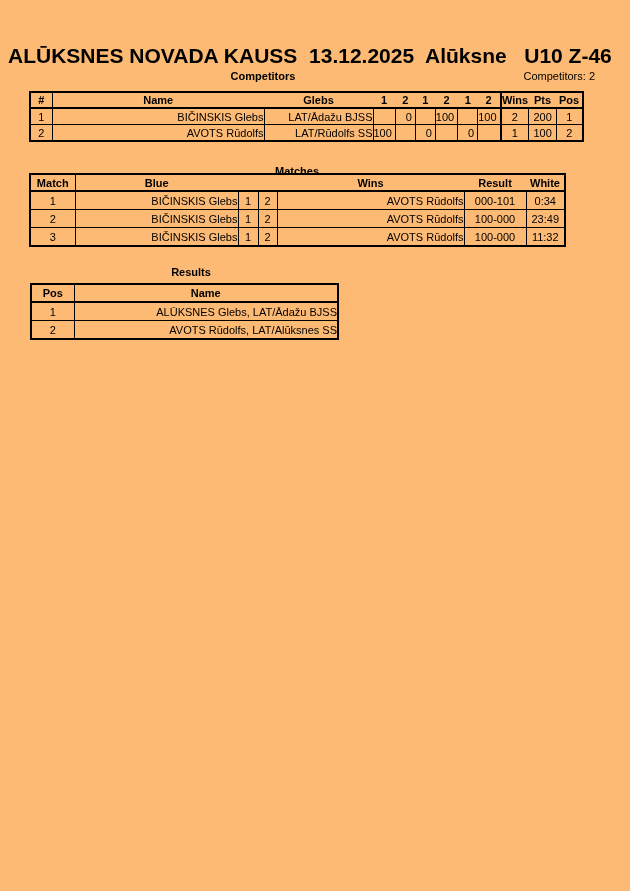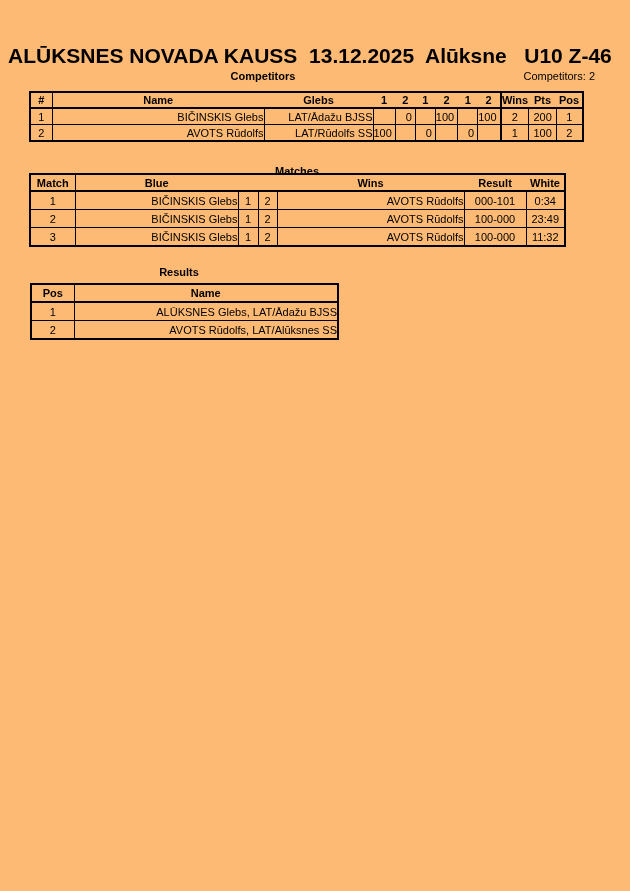--- a/index.html
+++ b/index.html
@@ -27,21 +27,21 @@
     letter-spacing: 0px;
   }
   .section-heading {
     position: absolute;
     font-size: 11px;
     font-weight: bold;
     text-align: center;
   }
   .comp-heading { top: 70px; left: 0; width: 526px; }
   .matches-heading { top: 159px; left: 0; width: 594px; margin-top: 6px; }
-  .results-heading { top: 266px; left: 4px; width: 350px; text-align: center; }
+  .results-heading { top: 266px; left: 16px; width: 350px; text-align: center; }
   .comp-count {
     position: absolute;
     top: 70px;
     left: 400px;
     width: 195px;
     font-size: 11px;
     text-align: right;
   }
   table.tbl {
     position: absolute;

